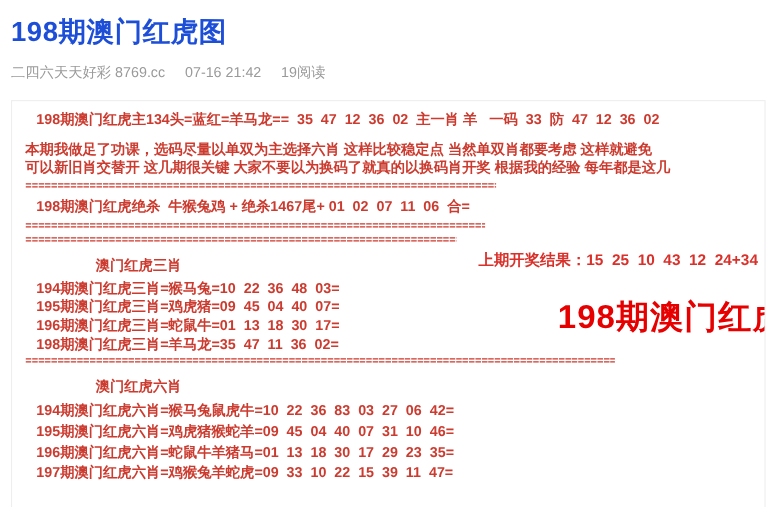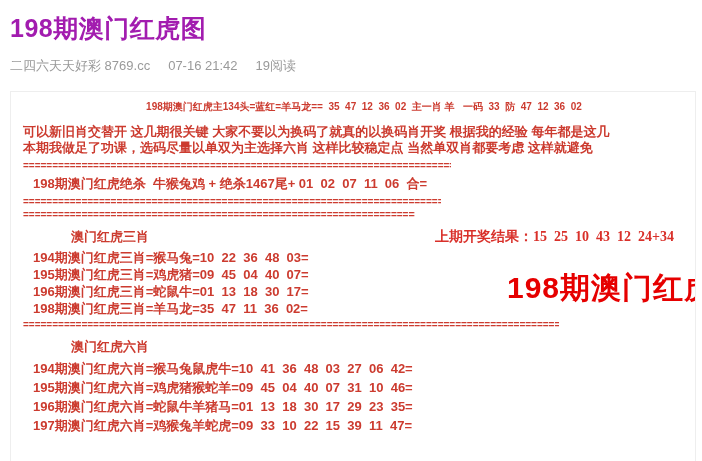--- a/index.html
+++ b/index.html
@@ -4,21 +4,21 @@
 <style>
   * { box-sizing: border-box; margin: 0; padding: 0; }
   html, body { width: 702px; height: 461px; background: #ffffff; overflow: hidden; }
   body { font-family: "Liberation Sans", sans-serif; }
 
   .page { padding: 8px 10px 0 10px; width: 702px; }
 
   .page-title {
     font-size: 25px;
     font-weight: 600;
-    color: #a21caf;
+    color: #1d4ed8;
     margin: 4px 0 12px 0;
     letter-spacing: 0.5px;
   }
 
   .meta-line {
     font-size: 13px;
     color: #9a9a9a;
     margin-bottom: 16px;
     white-space: pre;
   }
@@ -31,56 +31,55 @@
     height: 372px;
     overflow: hidden;
     padding: 4px 0 0 12px;
     color: #cc3b2f;
     font-weight: bold;
     font-size: 13px;
   }
 
   .red-line { color: #cc3b2f; font-weight: bold; white-space: pre; }
 
-  .headline { margin: 4px 0 10px 10px; font-size: 10px; text-align: center; }
+  .headline { margin: 4px 0 10px 10px; font-size: 13px; }
 
   .para-line { line-height: 16px; font-size: 13px; }
 
   .sep {
     font-size: 10px;
     line-height: 9px;
     height: 9px;
     overflow: hidden;
     white-space: nowrap;
     color: #cc3b2f;
     font-weight: bold;
     letter-spacing: 0px;
   }
   .sep-1 { width: 428px; margin-top: 5px; }
   .sep-2 { width: 418px; margin-top: 4px; }
   .sep-3 { width: 392px; margin-top: 4px; }
   .sep-4 { width: 536px; margin-top: 3px; }
 
   .juesha { margin: 5px 0 0 10px; }
 
-  .section-header { margin: 9px 0 3px 48px; }
+  .section-header { margin: 9px 0 3px 64px; }
 
   .sanxiao-row { line-height: 17px; margin-left: 10px; }
   .liuxiao-row { line-height: 19px; margin-left: 10px; }
   .liuxiao-block { margin-top: 4px; }
 
   .last-result {
     position: absolute;
     top: 136px;
     left: 424px;
     font-size: 14px;
     font-weight: bold;
     color: #d9302a;
     white-space: pre;
-    font-family: Liberation Serif, serif;
   }
 
   .big-period-title {
     position: absolute;
     top: 176px;
     left: 452px;
     font-size: 30px;
     font-weight: 900;
     color: #e60000;
     letter-spacing: 1px;
@@ -95,22 +94,22 @@
 
   <h1 class="page-title">198期澳门红虎图</h1>
 
   <div class="meta-line"><span>二四六天天好彩 8769.cc</span><span>07-16 21:42</span><span>19阅读</span></div>
 
   <div class="content-box">
 
     <div class="red-line headline">198期澳门红虎主134头=蓝红=羊马龙==  35  47  12  36  02  主一肖 羊   一码  33  防  47  12  36  02</div>
 
     <div>
+      <div class="red-line para-line">本期我做足了功课，选码尽量以单双为主选择六肖 这样比较稳定点 当然单双肖都要考虑 这样就避免</div>
       <div class="red-line para-line">可以新旧肖交替开 这几期很关键 大家不要以为换码了就真的以换码肖开奖 根据我的经验 每年都是这几</div>
-      <div class="red-line para-line">本期我做足了功课，选码尽量以单双为主选择六肖 这样比较稳定点 当然单双肖都要考虑 这样就避免</div>
     </div>
 
     <div class="sep sep-1">========================================================================================================================</div>
 
     <div class="red-line juesha">198期澳门红虎绝杀  牛猴兔鸡 + 绝杀1467尾+ 01  02  07  11  06  合=</div>
 
     <div class="sep sep-2">========================================================================================================================</div>
     <div class="sep sep-3">========================================================================================================================</div>
 
     <div>
@@ -118,21 +117,21 @@
       <div class="red-line sanxiao-row">194期澳门红虎三肖=猴马兔=10  22  36  48  03=</div>
       <div class="red-line sanxiao-row">195期澳门红虎三肖=鸡虎猪=09  45  04  40  07=</div>
       <div class="red-line sanxiao-row">196期澳门红虎三肖=蛇鼠牛=01  13  18  30  17=</div>
       <div class="red-line sanxiao-row">198期澳门红虎三肖=羊马龙=35  47  11  36  02=</div>
     </div>
 
     <div class="sep sep-4">========================================================================================================================</div>
 
     <div class="liuxiao-block">
       <div class="red-line section-header">澳门红虎六肖</div>
-      <div class="red-line liuxiao-row">194期澳门红虎六肖=猴马兔鼠虎牛=10  41  36  48  03  27  06  42=</div>
+      <div class="red-line liuxiao-row">194期澳门红虎六肖=猴马兔鼠虎牛=10  22  36  83  03  27  06  42=</div>
       <div class="red-line liuxiao-row">195期澳门红虎六肖=鸡虎猪猴蛇羊=09  45  04  40  07  31  10  46=</div>
       <div class="red-line liuxiao-row">196期澳门红虎六肖=蛇鼠牛羊猪马=01  13  18  30  17  29  23  35=</div>
       <div class="red-line liuxiao-row">197期澳门红虎六肖=鸡猴兔羊蛇虎=09  33  10  22  15  39  11  47=</div>
 
     </div>
 
     <div class="last-result">上期开奖结果：15  25  10  43  12  24+34</div>
     <div class="big-period-title">198期澳门红虎</div>
 
   </div>

